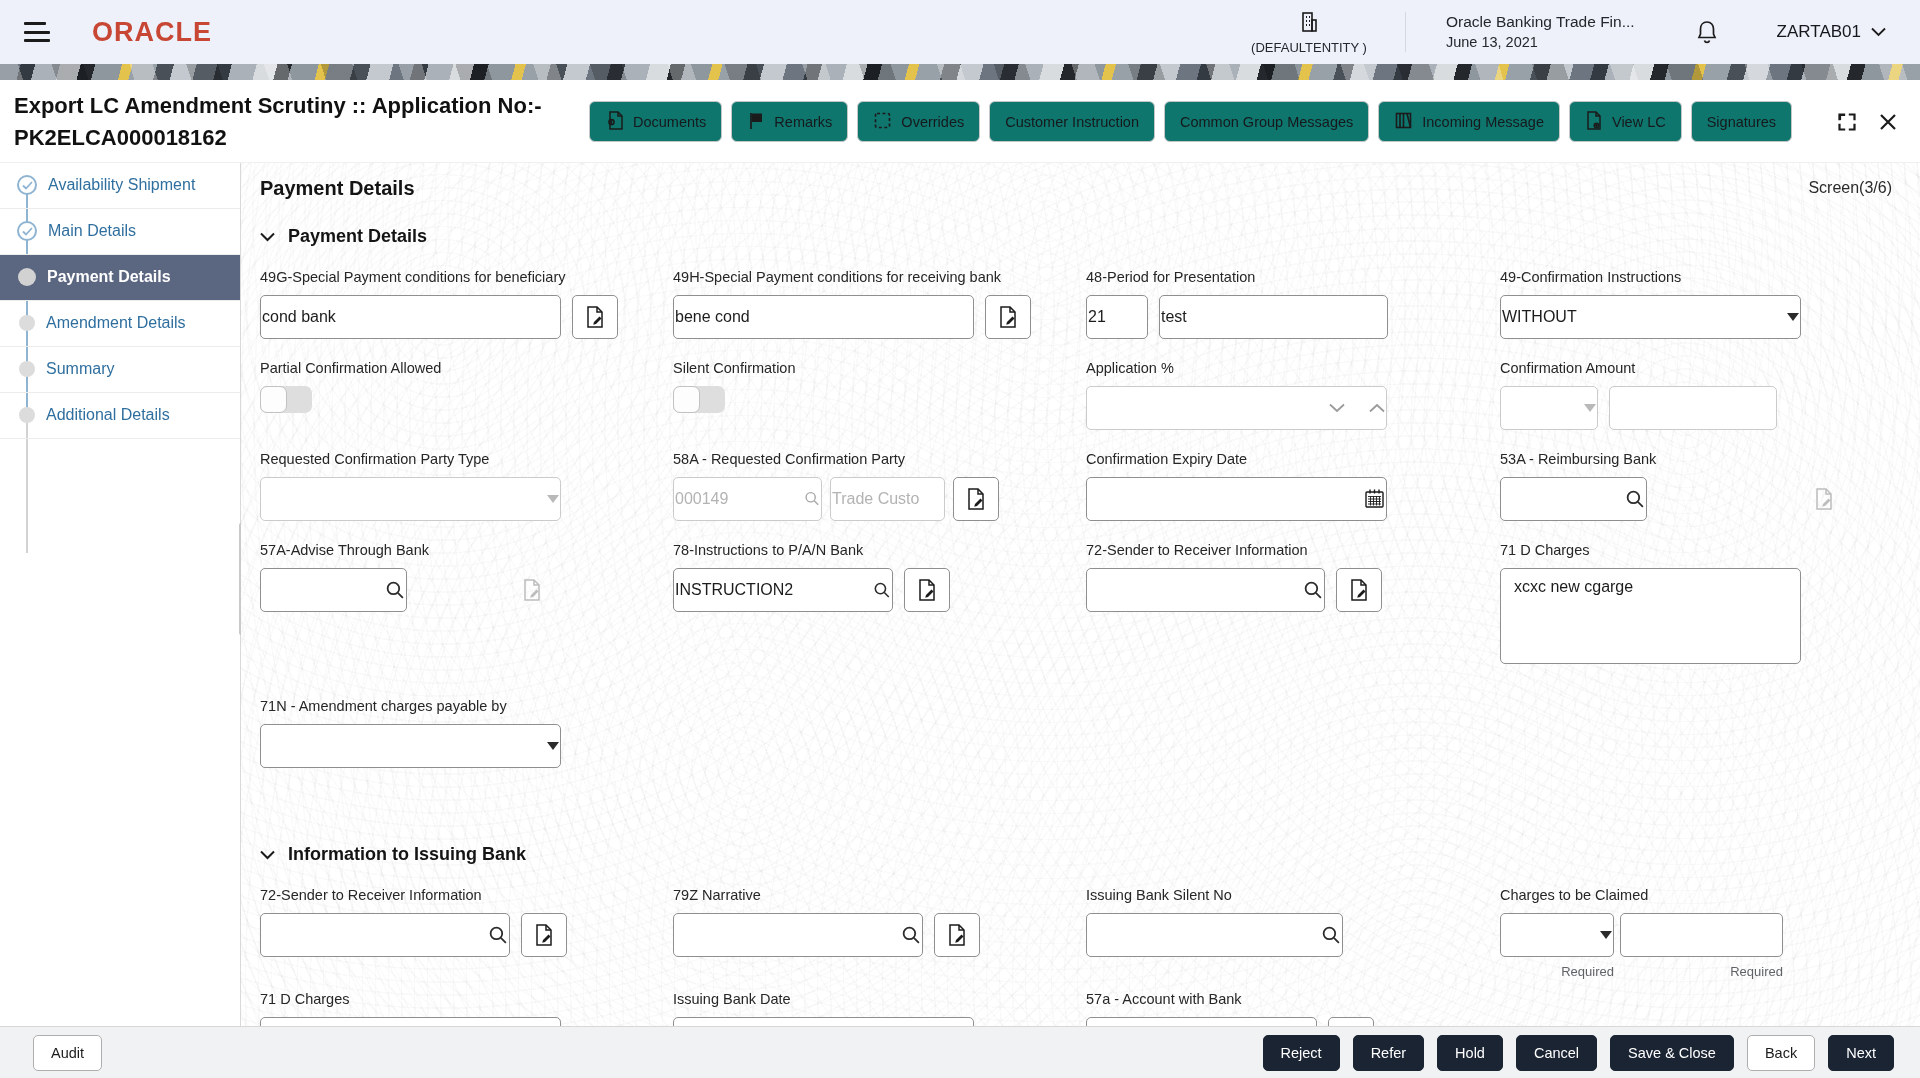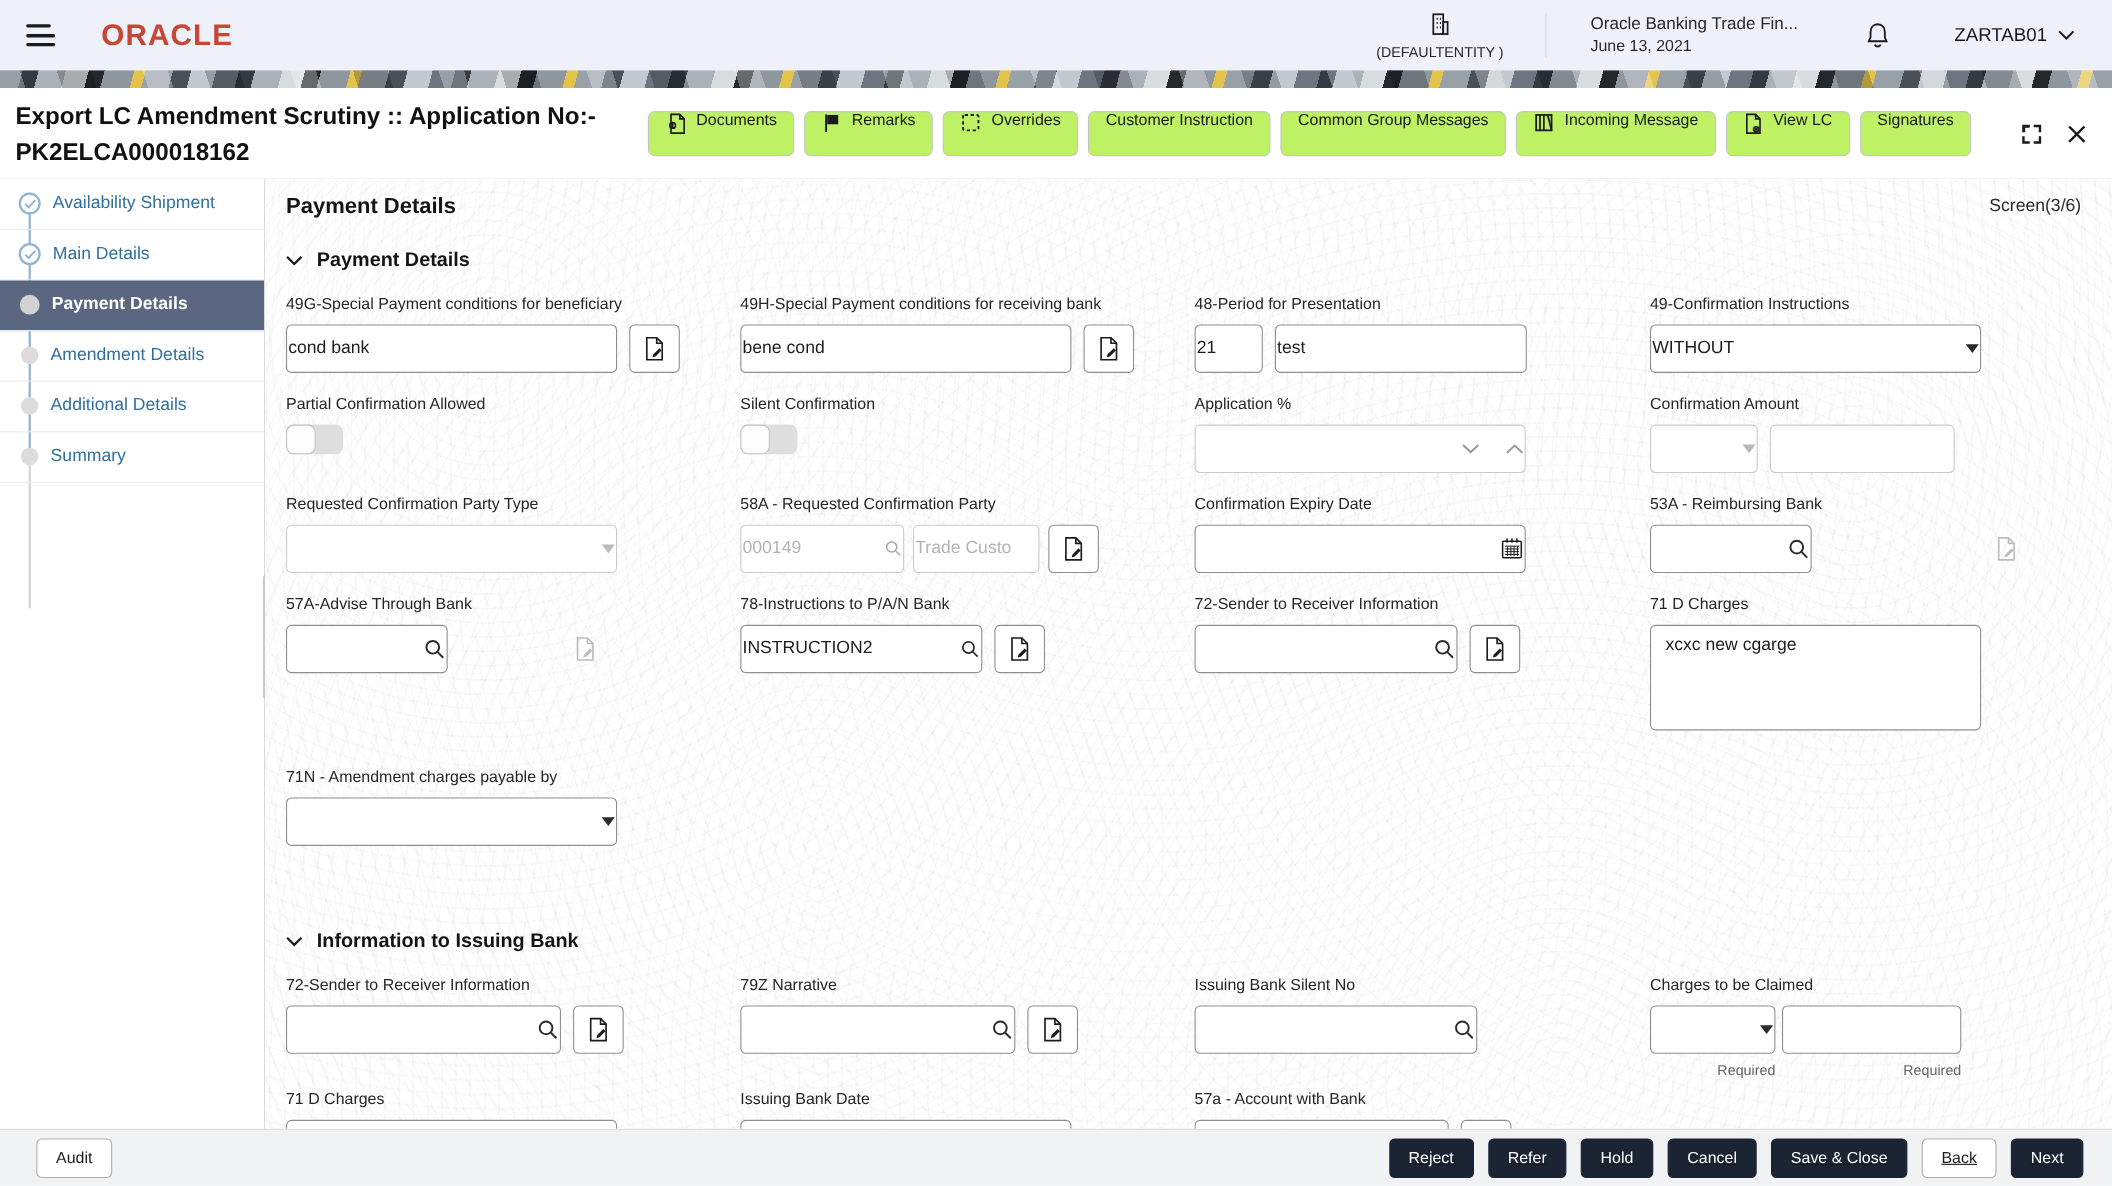--- a/index.html
+++ b/index.html
@@ -27,22 +27,22 @@
   .strip { height:16px; flex:none;
     background:
       repeating-linear-gradient(72deg, rgba(255,255,255,.30) 0 22px, transparent 22px 54px, rgba(0,0,0,.22) 54px 84px, transparent 84px 128px),
       repeating-linear-gradient(105deg,#6d7680 0 20px,#343a41 20px 34px,#aab1b8 34px 58px,#d9dcdf 58px 78px,#24282d 78px 92px,#8e979e 92px 118px,#e3c34b 118px 128px,#99a1a8 128px 152px,#4a5058 152px 168px,#c3c9ce 168px 190px);
   }
 
   
   .header { background:#fff; display:flex; align-items:center; padding:10px 14px 8px 14px; flex:none; border-bottom:1px solid #f0f0f0;}
   .title { width:575px; flex:none; font-size:22px; font-weight:bold; line-height:1.45; color:#111; }
   .toolbar { flex:1; display:flex; align-items:center; gap:9px; }
-  .tbtn { height:41px; padding:0 15px; background:#bef264; border:1px solid #c6c6c6; border-radius:6px;
-    display:flex; gap:9px; font-size:14.5px; color:#16191c; cursor:pointer; white-space:nowrap; }
+  .tbtn { height:41px; padding:0 15px; background:#0f766e; border:1px solid #c6c6c6; border-radius:6px;
+    display:flex; align-items:center; gap:9px; font-size:14.5px; color:#16191c; cursor:pointer; white-space:nowrap; }
   .winicons { margin-left:auto; display:flex; align-items:center; gap:20px; padding-right:8px; }
   .winicons .wic { cursor:pointer; display:flex; }
 
   
   .body { flex:1; display:flex; min-height:0; }
   .sidebar { width:241px; flex:none; background:#fff; border-right:1px solid #d9d9d9; position:relative; }
   .conn { position:absolute; width:2px; left:26px; z-index:0; }
   .conn.blue { top:20px; height:230px; background:#8fb4d2; }
   .conn.gray { top:250px; height:140px; background:#d2d2d2; }
   .nav-item { position:relative; z-index:1; height:46px; display:flex; align-items:center; gap:11px;
@@ -91,21 +91,21 @@
   .tarea { border:1px solid #8f8f8f; border-radius:5px; background:#fff; padding:9px 13px; font-size:16px; color:#1c1c1c;
     font-family:inherit; resize:none; outline:none; }
   .req { font-size:13px; color:#5f6368; margin-top:7px; text-align:right; }
 
   
   .footer { height:52px; flex:none; background:#f1f2f4; border-top:1px solid #d8d8d8; display:flex; align-items:center;
     padding:0 26px 0 33px; }
   .btn { height:36px; padding:0 17px; border-radius:5px; font-size:14.5px; display:flex; align-items:center; cursor:pointer; white-space:nowrap; }
   .btn.light { background:#fff; border:1px solid #aeaeae; color:#1c1c1c; }
   .btn.dark { background:#1b2433; border:1px solid #1b2433; color:#fff; }
-  .factions { margin-left:auto; display:flex; gap:13px;text-decoration:underline; }
+  .factions { margin-left:auto; display:flex; gap:13px; }
 </style>
 </head>
 <body>
 
 <div class="app">
 
   <div class="topbar">
     <div class="hamburger">
         <span></span>
         <span></span>
@@ -253,25 +253,25 @@
       <div class="nav-item active">
         <span class="stepdot current"></span>
         <span>Payment Details</span>
       </div>
       <div class="nav-item">
         <span class="stepdot pending"></span>
         <span>Amendment Details</span>
       </div>
       <div class="nav-item">
         <span class="stepdot pending"></span>
-        <span>Additional Details</span>
+        <span>Summary</span>
       </div>
       <div class="nav-item">
         <span class="stepdot pending"></span>
-        <span>Summary</span>
+        <span>Additional Details</span>
       </div>
       <div class="scrollthumb"></div>
     </div>
 
     <div class="content">
       <div class="pagehead">
         <div class="pagetitle">Payment Details</div>
         <div class="screenind">Screen(3/6)</div>
       </div>
 

